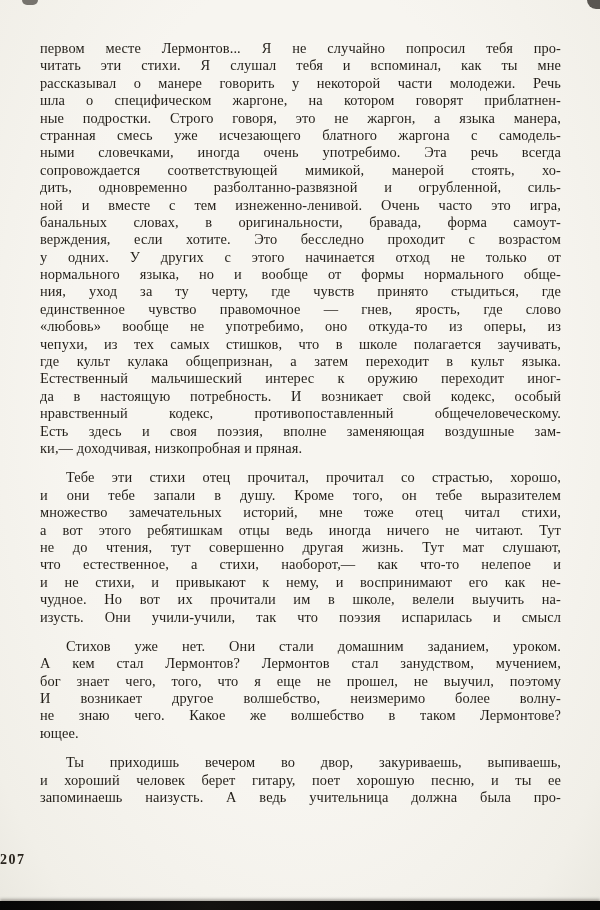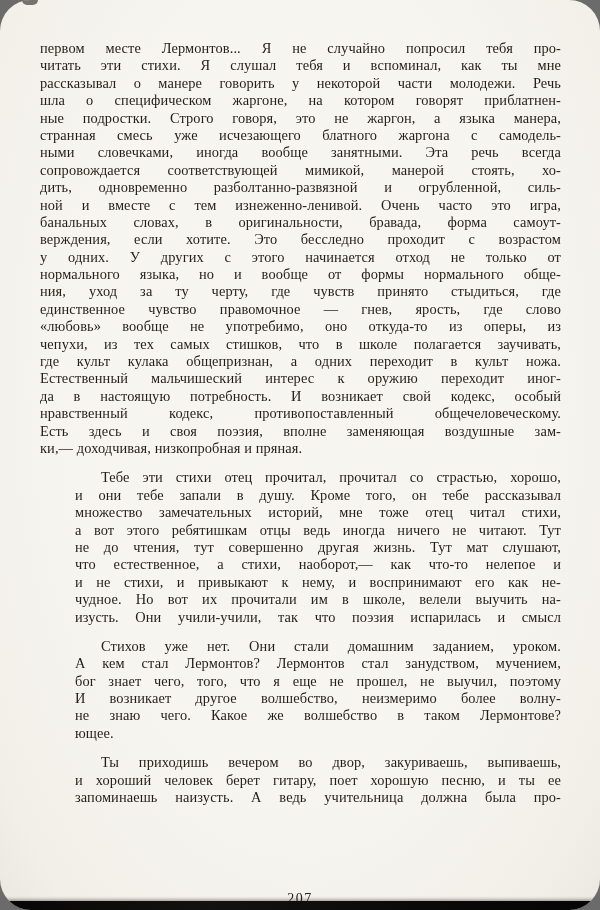--- a/index.html
+++ b/index.html
@@ -12,56 +12,55 @@
     background: #6b6b6b;
   }
   .page {
     position: relative;
     width: 600px;
     height: 910px;
     overflow: hidden;
     background: radial-gradient(ellipse at 50% 42%, #f7f5f0 55%, #f1efe8 88%, #eae8e0 100%);
     font-family: "Liberation Serif", "DejaVu Serif", serif;
     color: #221e18;
-    border-radius: 31px;
   }
   .text-block {
     position: absolute;
     left: 40px;
     top: 40px;
     width: 521px;
     font-size: 14.4px;
     line-height: 17.4px;
     letter-spacing: 0.1px;
   }
   .para + .para {
     margin-top: 12px;
-    margin-left: 35px;
   }
   .line {
     height: 17.4px;
     overflow: hidden;
     text-align: justify;
     text-align-last: justify;
   }
   .line.first-indent {
     text-indent: 26px;
   }
   .line.last-left {
     text-align-last: left;
   }
   .page-number {
     position: absolute;
-    top: 891px;
+    top: 852px;
     left: 0;
     width: 100%;
-    text-align: center;
+    text-align: left;
     font-size: 14px;
     letter-spacing: 1.5px;
     color: #2a251e;
+    font-weight: bold;
   }
   
   .scan-edge-bottom {
     position: absolute;
     left: 0;
     bottom: 0;
     width: 100%;
     height: 9px;
     background: linear-gradient(to right, #060606 0%, #141210 35%, #0a0908 70%, #050505 100%);
     box-shadow: 0 -2px 3px rgba(40, 35, 28, 0.35);
@@ -95,42 +94,42 @@
   <div class="speck speck-tr"></div>
 
   <main class="text-block">
       <div class="para">
         <div class="line">первом месте Лермонтов... Я не случайно попросил тебя про-</div>
         <div class="line">читать эти стихи. Я слушал тебя и вспоминал, как ты мне</div>
         <div class="line">рассказывал о манере говорить у некоторой части молодежи. Речь</div>
         <div class="line">шла о специфическом жаргоне, на котором говорят приблатнен-</div>
         <div class="line">ные подростки. Строго говоря, это не жаргон, а языка манера,</div>
         <div class="line">странная смесь уже исчезающего блатного жаргона с самодель-</div>
-        <div class="line">ными словечками, иногда вообще занятными. Эта речь всегда</div>
+        <div class="line">ными словечками, иногда очень употребимо. Эта речь всегда</div>
         <div class="line">сопровождается соответствующей мимикой, манерой стоять, хо-</div>
         <div class="line">дить, одновременно разболтанно-развязной и огрубленной, силь-</div>
         <div class="line">ной и вместе с тем изнеженно-ленивой. Очень часто это игра,</div>
         <div class="line">банальных словах, в оригинальности, бравада, форма самоут-</div>
         <div class="line">верждения, если хотите. Это бесследно проходит с возрастом</div>
         <div class="line">у одних. У других с этого начинается отход не только от</div>
         <div class="line">нормального языка, но и вообще от формы нормального обще-</div>
         <div class="line">ния, уход за ту черту, где чувств принято стыдиться, где</div>
         <div class="line">единственное чувство правомочное — гнев, ярость, где слово</div>
         <div class="line">«любовь» вообще не употребимо, оно откуда-то из оперы, из</div>
         <div class="line">чепухи, из тех самых стишков, что в школе полагается заучивать,</div>
-        <div class="line">где культ кулака общепризнан, а одних переходит в культ ножа.</div>
+        <div class="line">где культ кулака общепризнан, а затем переходит в культ языка.</div>
         <div class="line">Естественный мальчишеский интерес к оружию переходит иног-</div>
         <div class="line">да в настоящую потребность. И возникает свой кодекс, особый</div>
         <div class="line">нравственный кодекс, противопоставленный общечеловеческому.</div>
         <div class="line">Есть здесь и своя поэзия, вполне заменяющая воздушные зам-</div>
         <div class="line last-left">ки,— доходчивая, низкопробная и пряная.</div>
       </div>
       <div class="para">
         <div class="line first-indent">Тебе эти стихи отец прочитал, прочитал со страстью, хорошо,</div>
-        <div class="line">и они тебе запали в душу. Кроме того, он тебе рассказывал</div>
+        <div class="line">и они тебе запали в душу. Кроме того, он тебе выразителем</div>
         <div class="line">множество замечательных историй, мне тоже отец читал стихи,</div>
         <div class="line">а вот этого ребятишкам отцы ведь иногда ничего не читают. Тут</div>
         <div class="line">не до чтения, тут совершенно другая жизнь. Тут мат слушают,</div>
         <div class="line">что естественное, а стихи, наоборот,— как что-то нелепое и</div>
         <div class="line">и не стихи, и привыкают к нему, и воспринимают его как не-</div>
         <div class="line">чудное. Но вот их прочитали им в школе, велели выучить на-</div>
         <div class="line">изусть. Они учили-учили, так что поэзия испарилась и смысл</div>
       </div>
       <div class="para">
         <div class="line first-indent">Стихов уже нет. Они стали домашним заданием, уроком.</div>

